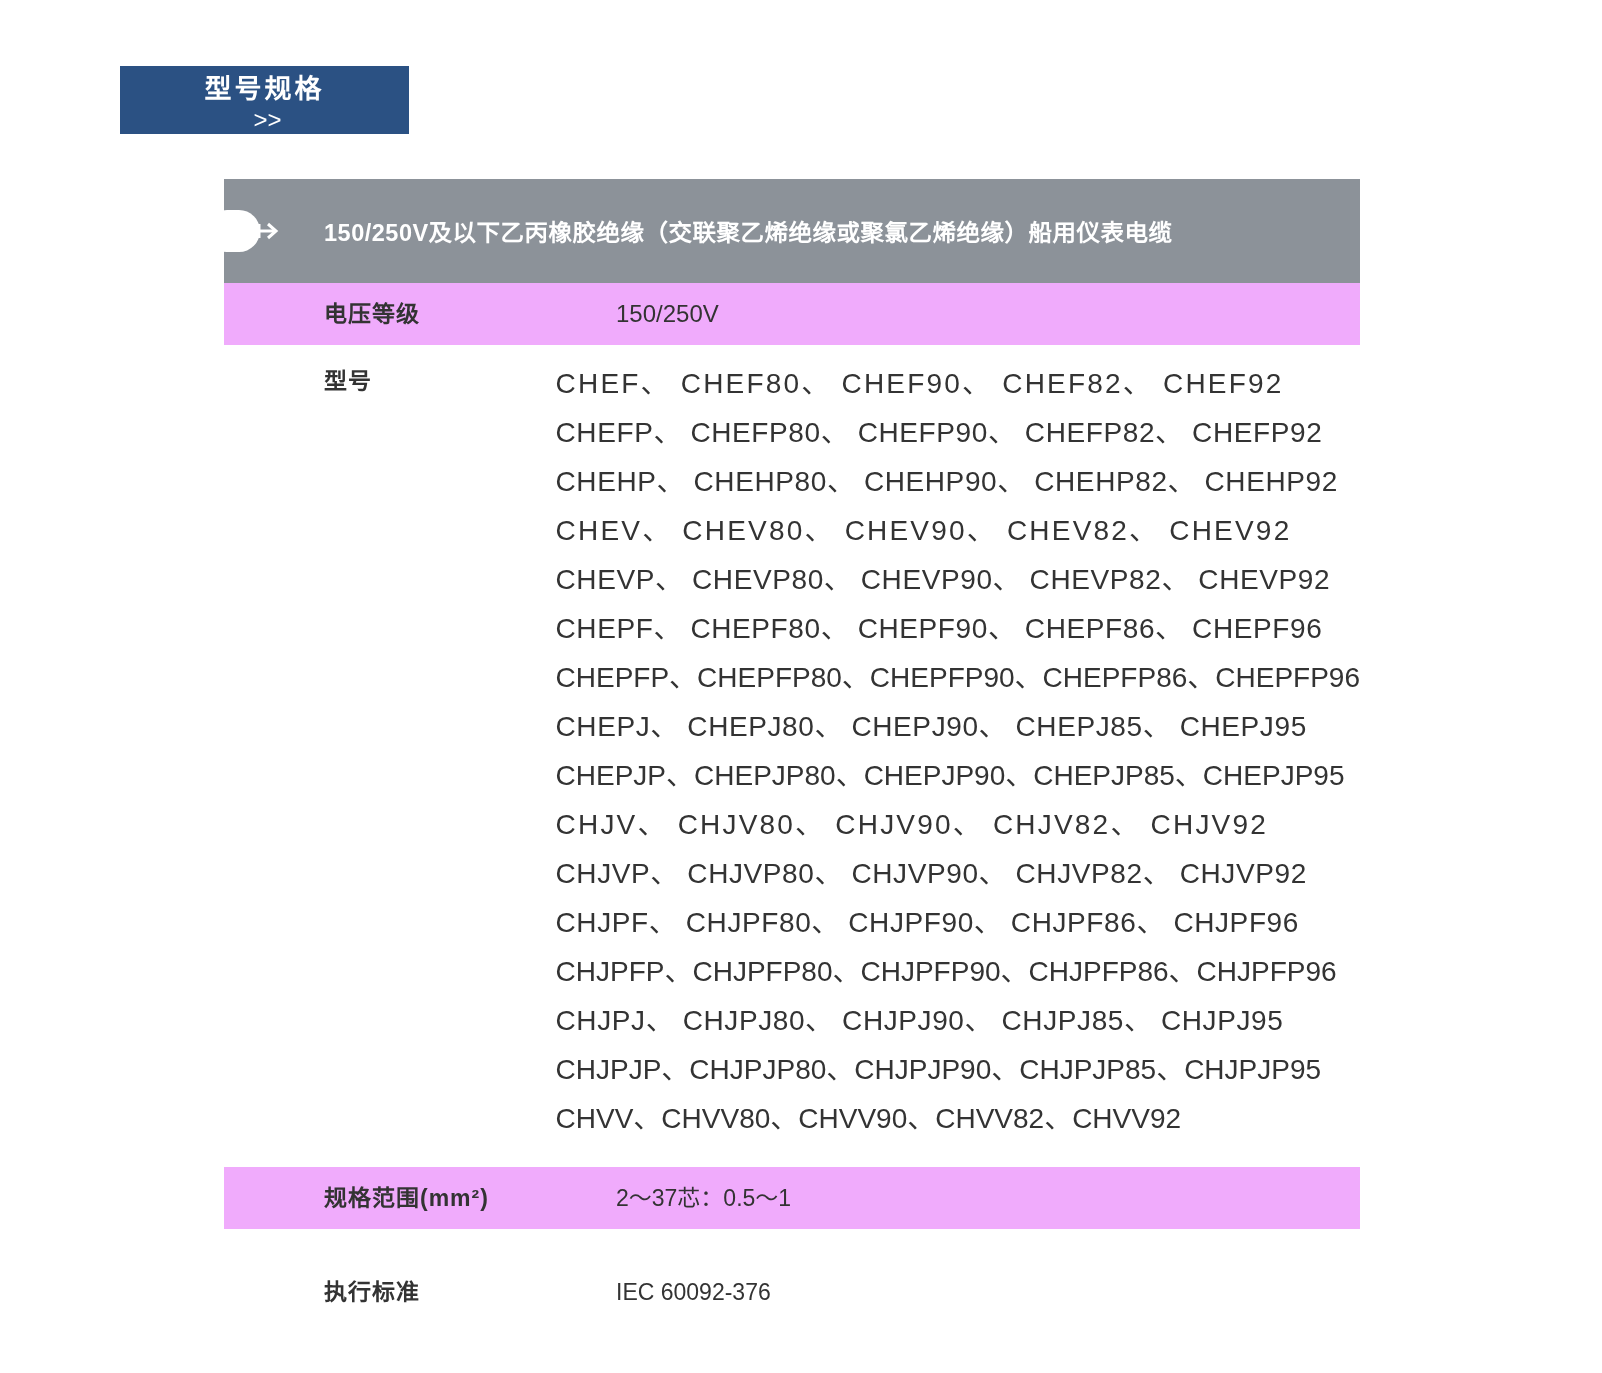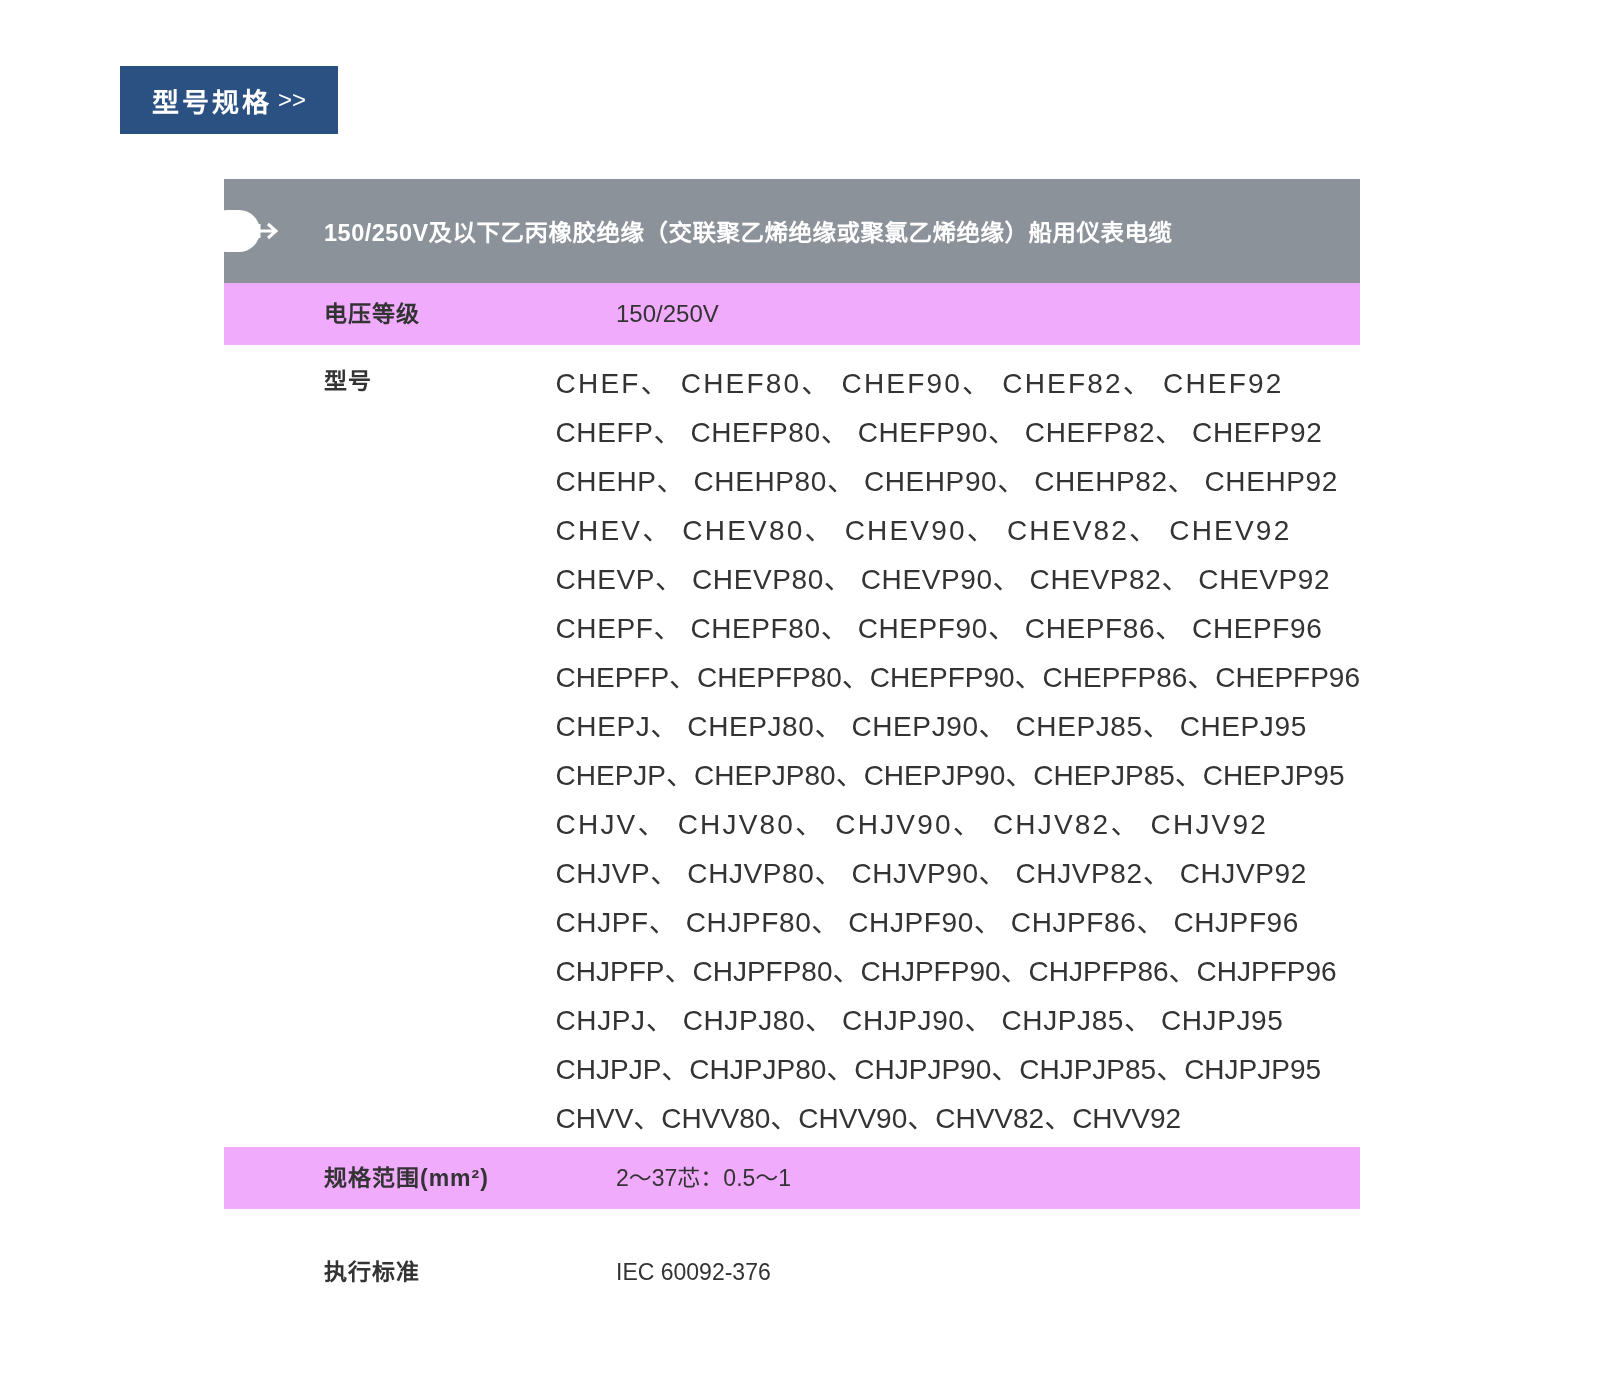--- a/index.html
+++ b/index.html
@@ -14,28 +14,29 @@
     color: #333333;
     position: relative;
     overflow: hidden;
   }
 
   
   .section-tag {
     position: absolute;
     left: 120px;
     top: 66px;
-    width: 218px;
+    width: 289px;
     height: 68px;
     background: #2b5183;
     color: #ffffff;
     display: flex;
     align-items: center;
     justify-content: center;
     letter-spacing: 1px;
+    flex-direction: column;
   }
   .section-tag .tag-text {
     font-size: 27px;
     font-weight: 700;
     letter-spacing: 3px;
   }
   .section-tag .tag-arrows {
     font-size: 24px;
     font-weight: 400;
     margin-left: 6px;
@@ -108,21 +109,21 @@
   .cell-value {
     flex: 1;
     font-size: 23px;
     color: #333333;
   }
 
   .row-voltage { height: 62px; }
   .row-voltage .cell-label { line-height: 62px; }
   .row-voltage .cell-value { line-height: 62px; font-size: 24px; }
 
-  .row-models { padding-top: 14px; padding-bottom: 4px; }
+  .row-models { padding-top: 14px; padding-bottom: 24px; }
   .row-models .cell-label { line-height: 36px; padding-top: 4px;}
   .models-list { display: block; }
   .model-line {
     font-size: 28px;
     line-height: 49px;
     white-space: nowrap;
     color: #333333;
     letter-spacing: 0px;
   }
   .model-line.sp1 { letter-spacing: 2.2px; }

